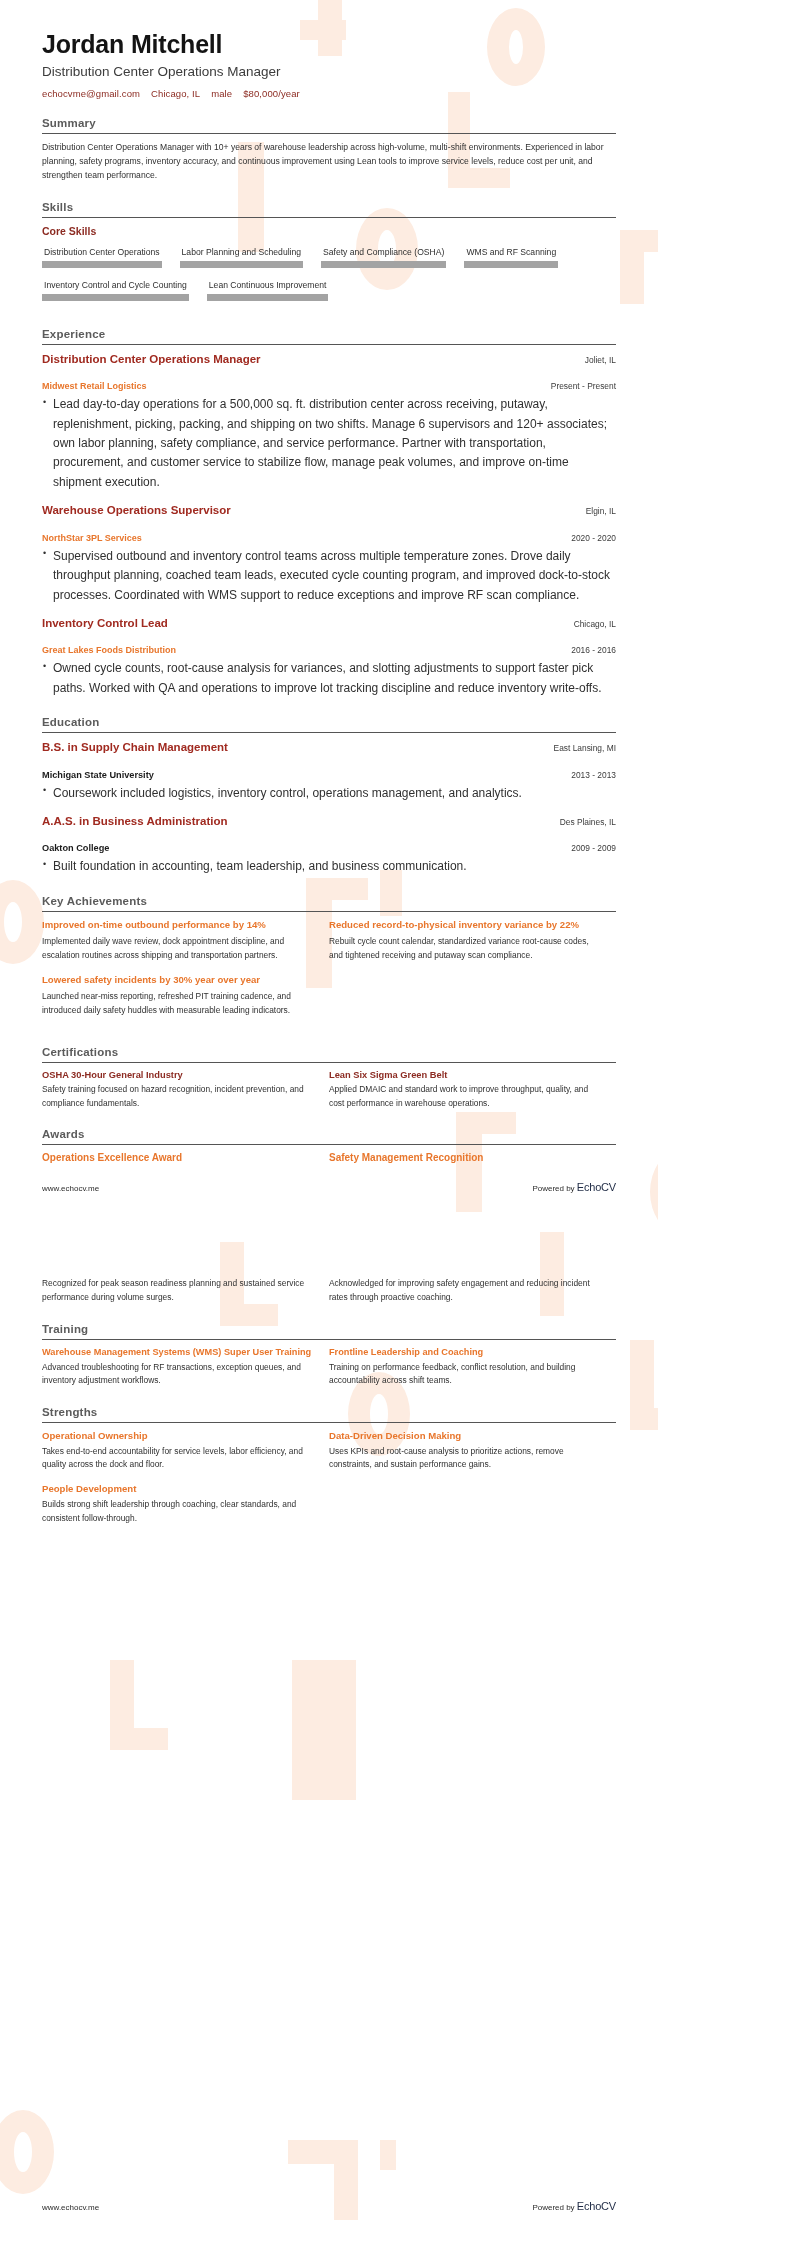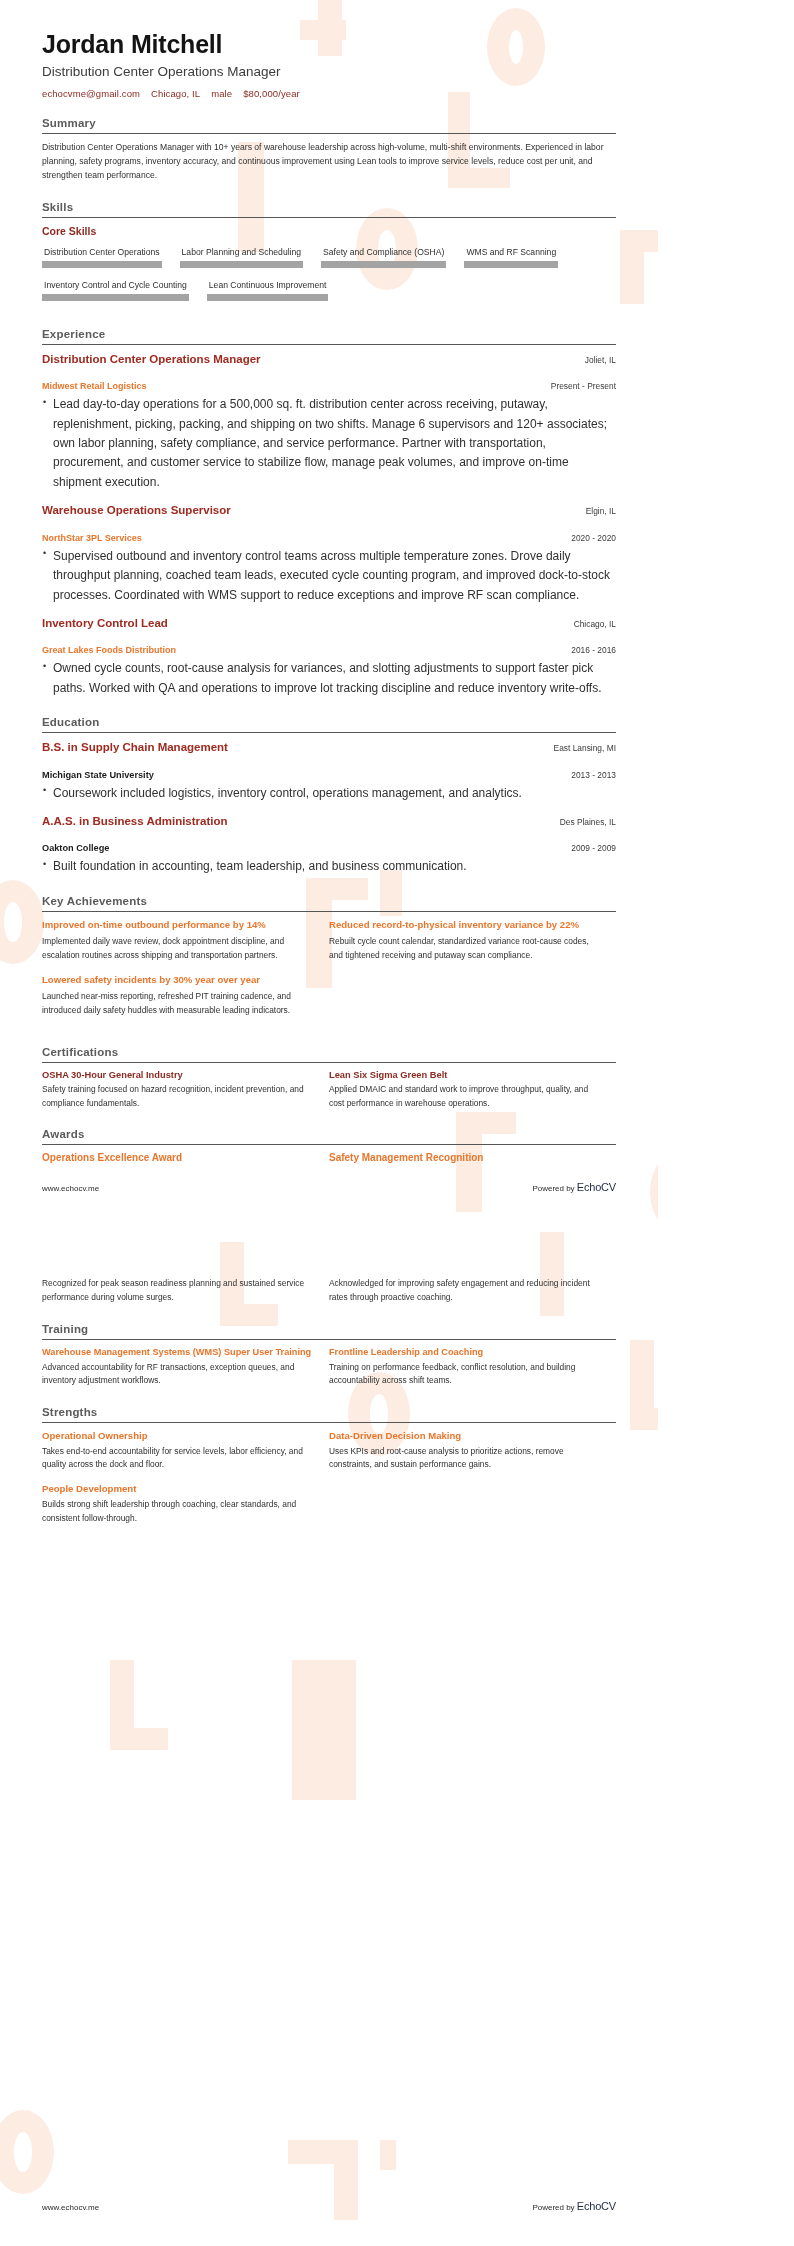--- a/index.html
+++ b/index.html
@@ -297,21 +297,21 @@
         </div>
       </div>
     </div>
 
     <div class="section">
       <div class="section-title">Training</div>
       <div class="rule"></div>
       <div class="two-col">
         <div class="col" style="padding-right:14px;">
           <div class="train-title">Warehouse Management Systems (WMS) Super User Training</div>
-          <div class="ach-desc">Advanced accountability for RF transactions, exception queues, and inventory adjustment workflows.</div>
+          <div class="ach-desc">Advanced troubleshooting for RF transactions, exception queues, and inventory adjustment workflows.</div>
         </div>
         <div class="col">
           <div class="train-title">Frontline Leadership and Coaching</div>
           <div class="ach-desc">Training on performance feedback, conflict resolution, and building accountability across shift teams.</div>
         </div>
       </div>
     </div>
 
     <div class="section">
       <div class="section-title">Strengths</div>

